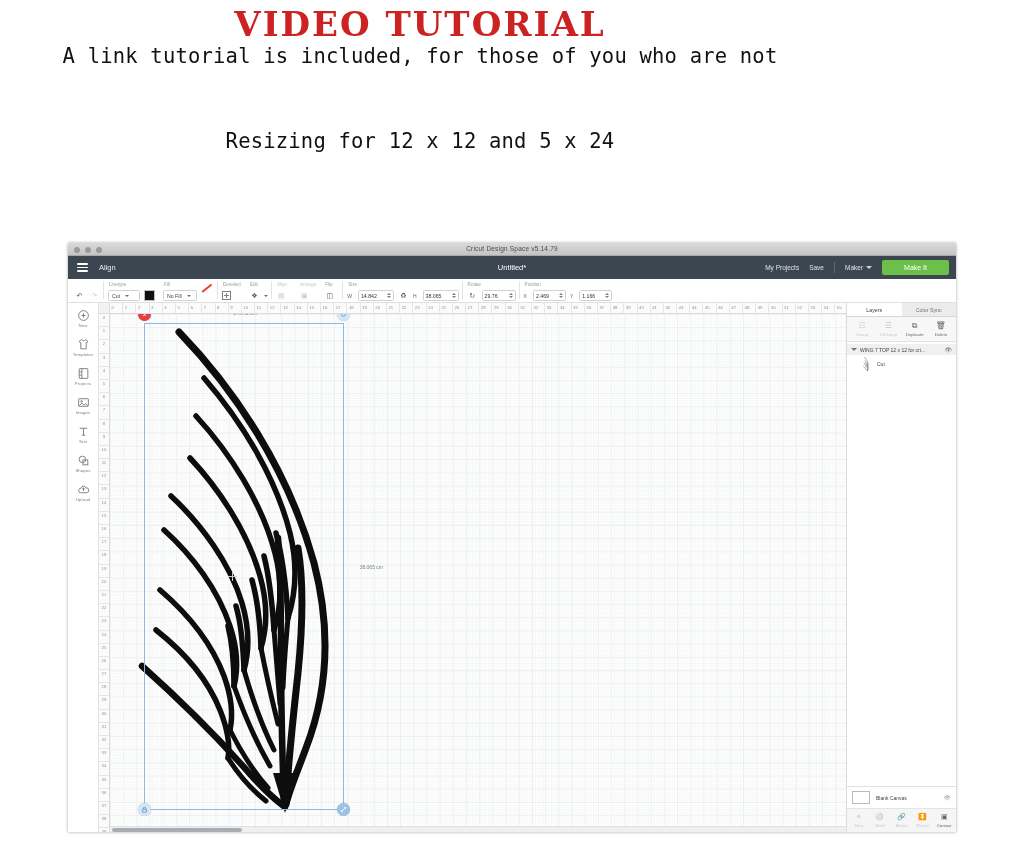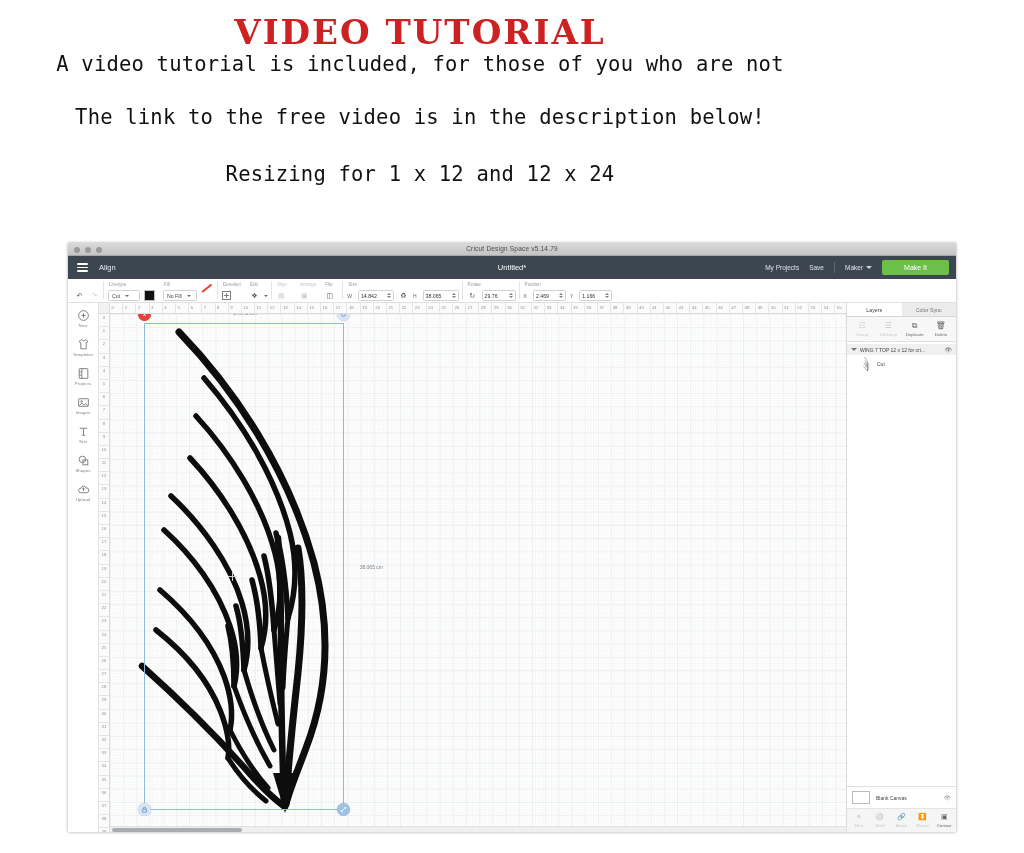--- a/index.html
+++ b/index.html
@@ -4,21 +4,21 @@
 <style>
   * { box-sizing: border-box; margin: 0; padding: 0; }
   html, body {
     width: 1024px; height: 853px;
     background: #ffffff;
     font-family: "Liberation Sans", sans-serif;
     overflow: hidden;
   }
 
   
-  .promo { width: 840px; padding-top: 12px; text-align: center; }
+  .promo { width: 840px; padding-top: 4px; text-align: center; }
   .promo-title {
     font-family: "DejaVu Serif", serif;
     font-weight: bold;
     font-size: 34px;
     letter-spacing: 2px;
     color: #cc2222;
     line-height: 40px;
   }
   .promo-line {
     font-family: "DejaVu Sans Mono", monospace;
@@ -288,25 +288,24 @@
     display: flex; align-items: center; justify-content: center;
   }
   .rp-tool .t { font-size: 4.2px; color: #c6cacd; }
   .rp-tool.enabled .g, .rp-tool.enabled .t { color: #62686d; }
 </style>
 </head>
 <body>
 
 <div class="promo">
   <div class="promo-title">VIDEO TUTORIAL</div>
-  <div class="promo-line">A video tutorial is included, for those of you who are not</div>
+  <div class="promo-line">A link tutorial is included, for those of you who are not</div>
   <div class="promo-gap-a"></div>
-  <div class="promo-line">The link to the free video is in the description below!</div>
   <div class="promo-gap-b"></div>
-  <div class="promo-line">Resizing for 1 x 12 and 12 x 24</div>
+  <div class="promo-line">Resizing for 12 x 12 and 5 x 24</div>
 </div>
 
 <div class="app-window">
 
   <div class="titlebar">
     <div class="traffic">
       <span class="dot"></span>
       <span class="dot"></span>
       <span class="dot"></span>
     </div>

